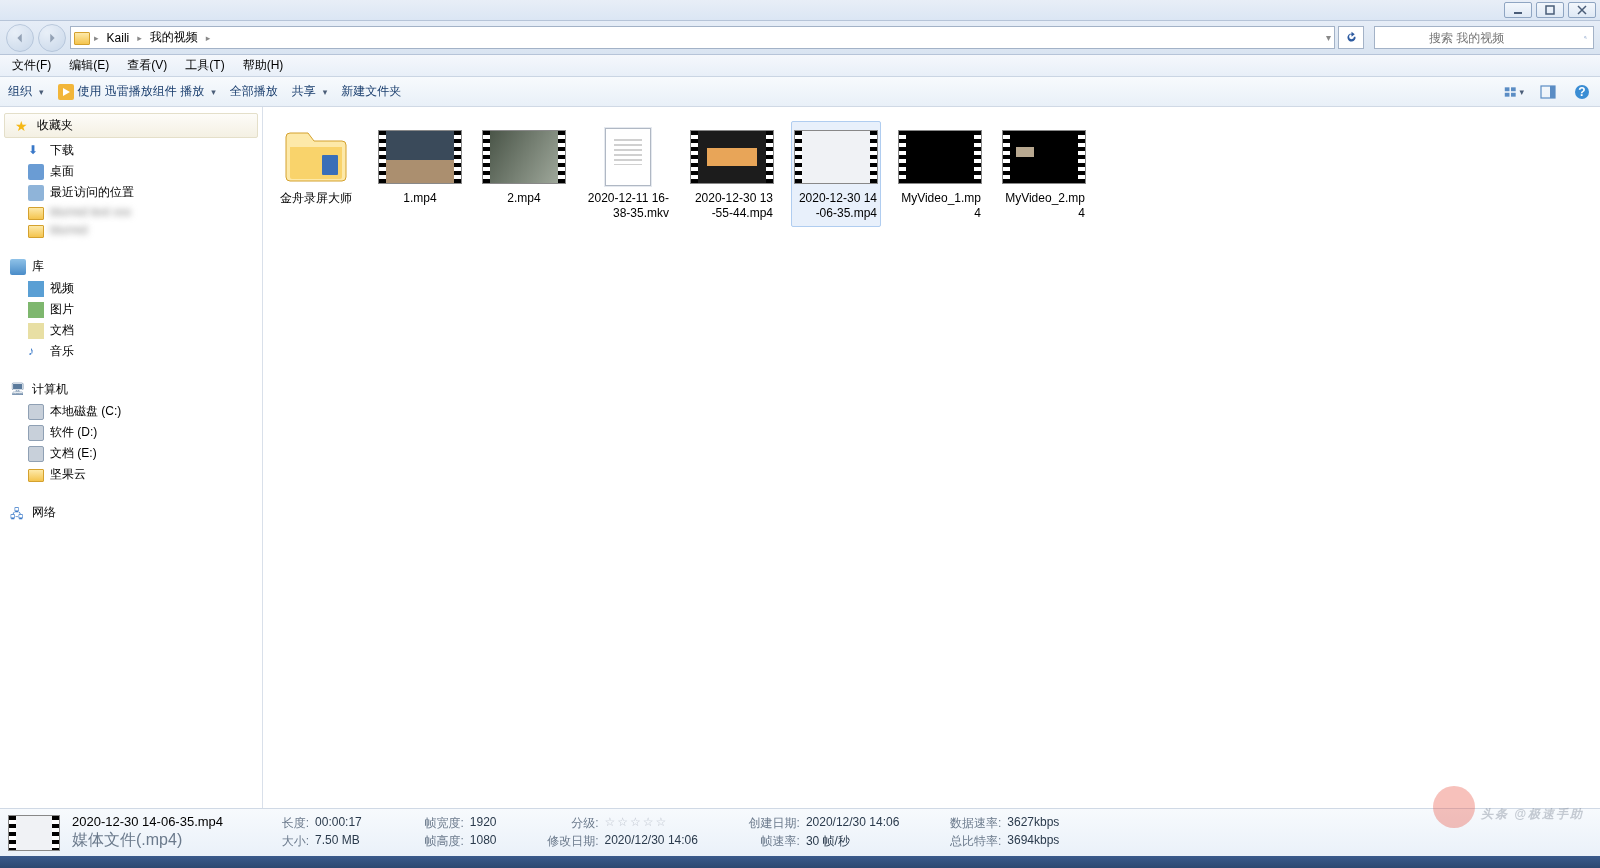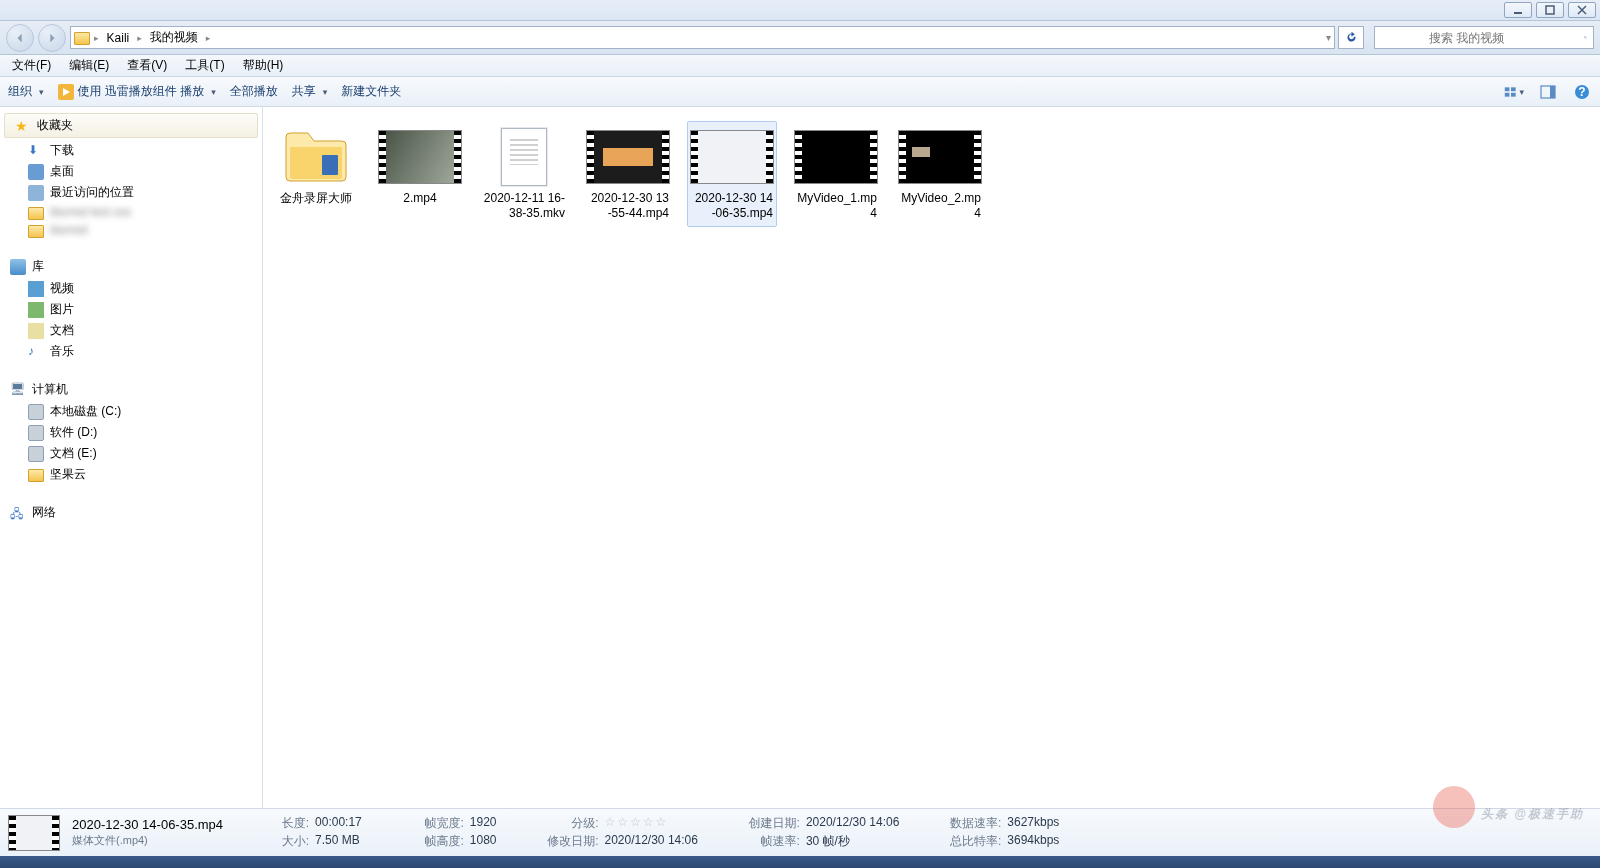--- a/index.html
+++ b/index.html
@@ -71,21 +71,21 @@
 .innerBlack{background:#000;}
 .innerBlack2{background:#000;position:relative;}
 .innerBlack2::after{content:"";position:absolute;left:6px;top:16px;width:18px;height:10px;background:#b8a890;}
 
 
 .detailsbar { height:48px; background:linear-gradient(#f7fafd,#eaf1f9); border-top:1px solid #d0d9e5; display:flex; align-items:center; padding:4px 8px; gap:12px;}
 .dthumb{width:52px;height:36px;}
 .dthumb .film{width:52px;height:36px;}
 .dinfo { display:flex; flex-direction:column; gap:1px;}
 .dtitle{font-size:13px;color:#000;}
-.dsub{font-size:11px;color:#6b7a8c;}
+.dsub{font-size:16px;color:#6b7a8c;}
 .dprops{display:flex;gap:46px;flex:1;margin-left:18px;}
 .dprop{display:flex;flex-direction:column;gap:1px;}
 .dprop .row{display:flex;gap:6px;font-size:11px}
 .dprop .k{color:#6b7a8c;width:56px;text-align:right;}
 .dprop .v{color:#2a3a4c;text-align:center;}
 .stars{color:#c0c6d0;letter-spacing:2px;}
 
 .taskbar{height:12px;background:linear-gradient(#3a5a8c,#2c4870);}
 
 .watermark{position:fixed;right:16px;bottom:40px;font-size:42px;font-weight:bold;color:rgba(120,130,145,.4);font-style:italic;letter-spacing:2px;pointer-events:none;}
@@ -291,20 +291,28 @@
               <path fill="#fde9a9" stroke="#d4a12e" d="M2 12 L2 6 Q2 2 6 2 L24 2 L30 10 L58 10 Q62 10 62 14 L62 46 Q62 50 58 50 L6 50 Q2 50 2 46 Z"></path>
               <path fill="#f9d36b" d="M6 16 L58 16 L58 46 Q58 48 56 48 L8 48 Q6 48 6 46 Z"></path>
               <rect x="38" y="24" width="16" height="20" fill="#3a6fb8" rx="1"></rect>
             </svg>
           </div>
           <div class="label">金舟录屏大师</div>
         </div>
         <div class="item">
           <div class="thumb">
             <div class="film">
+              <div class="inner innerA"></div>
+            </div>
+          </div>
+          <div class="label">1.mp4</div>
+        </div>
+        <div class="item">
+          <div class="thumb">
+            <div class="film">
               <div class="inner innerB"></div>
             </div>
           </div>
           <div class="label">2.mp4</div>
         </div>
         <div class="item">
           <div class="thumb">
             <div class="doc"></div>
           </div>
           <div class="label">2020-12-11 16-38-35.mkv</div>

